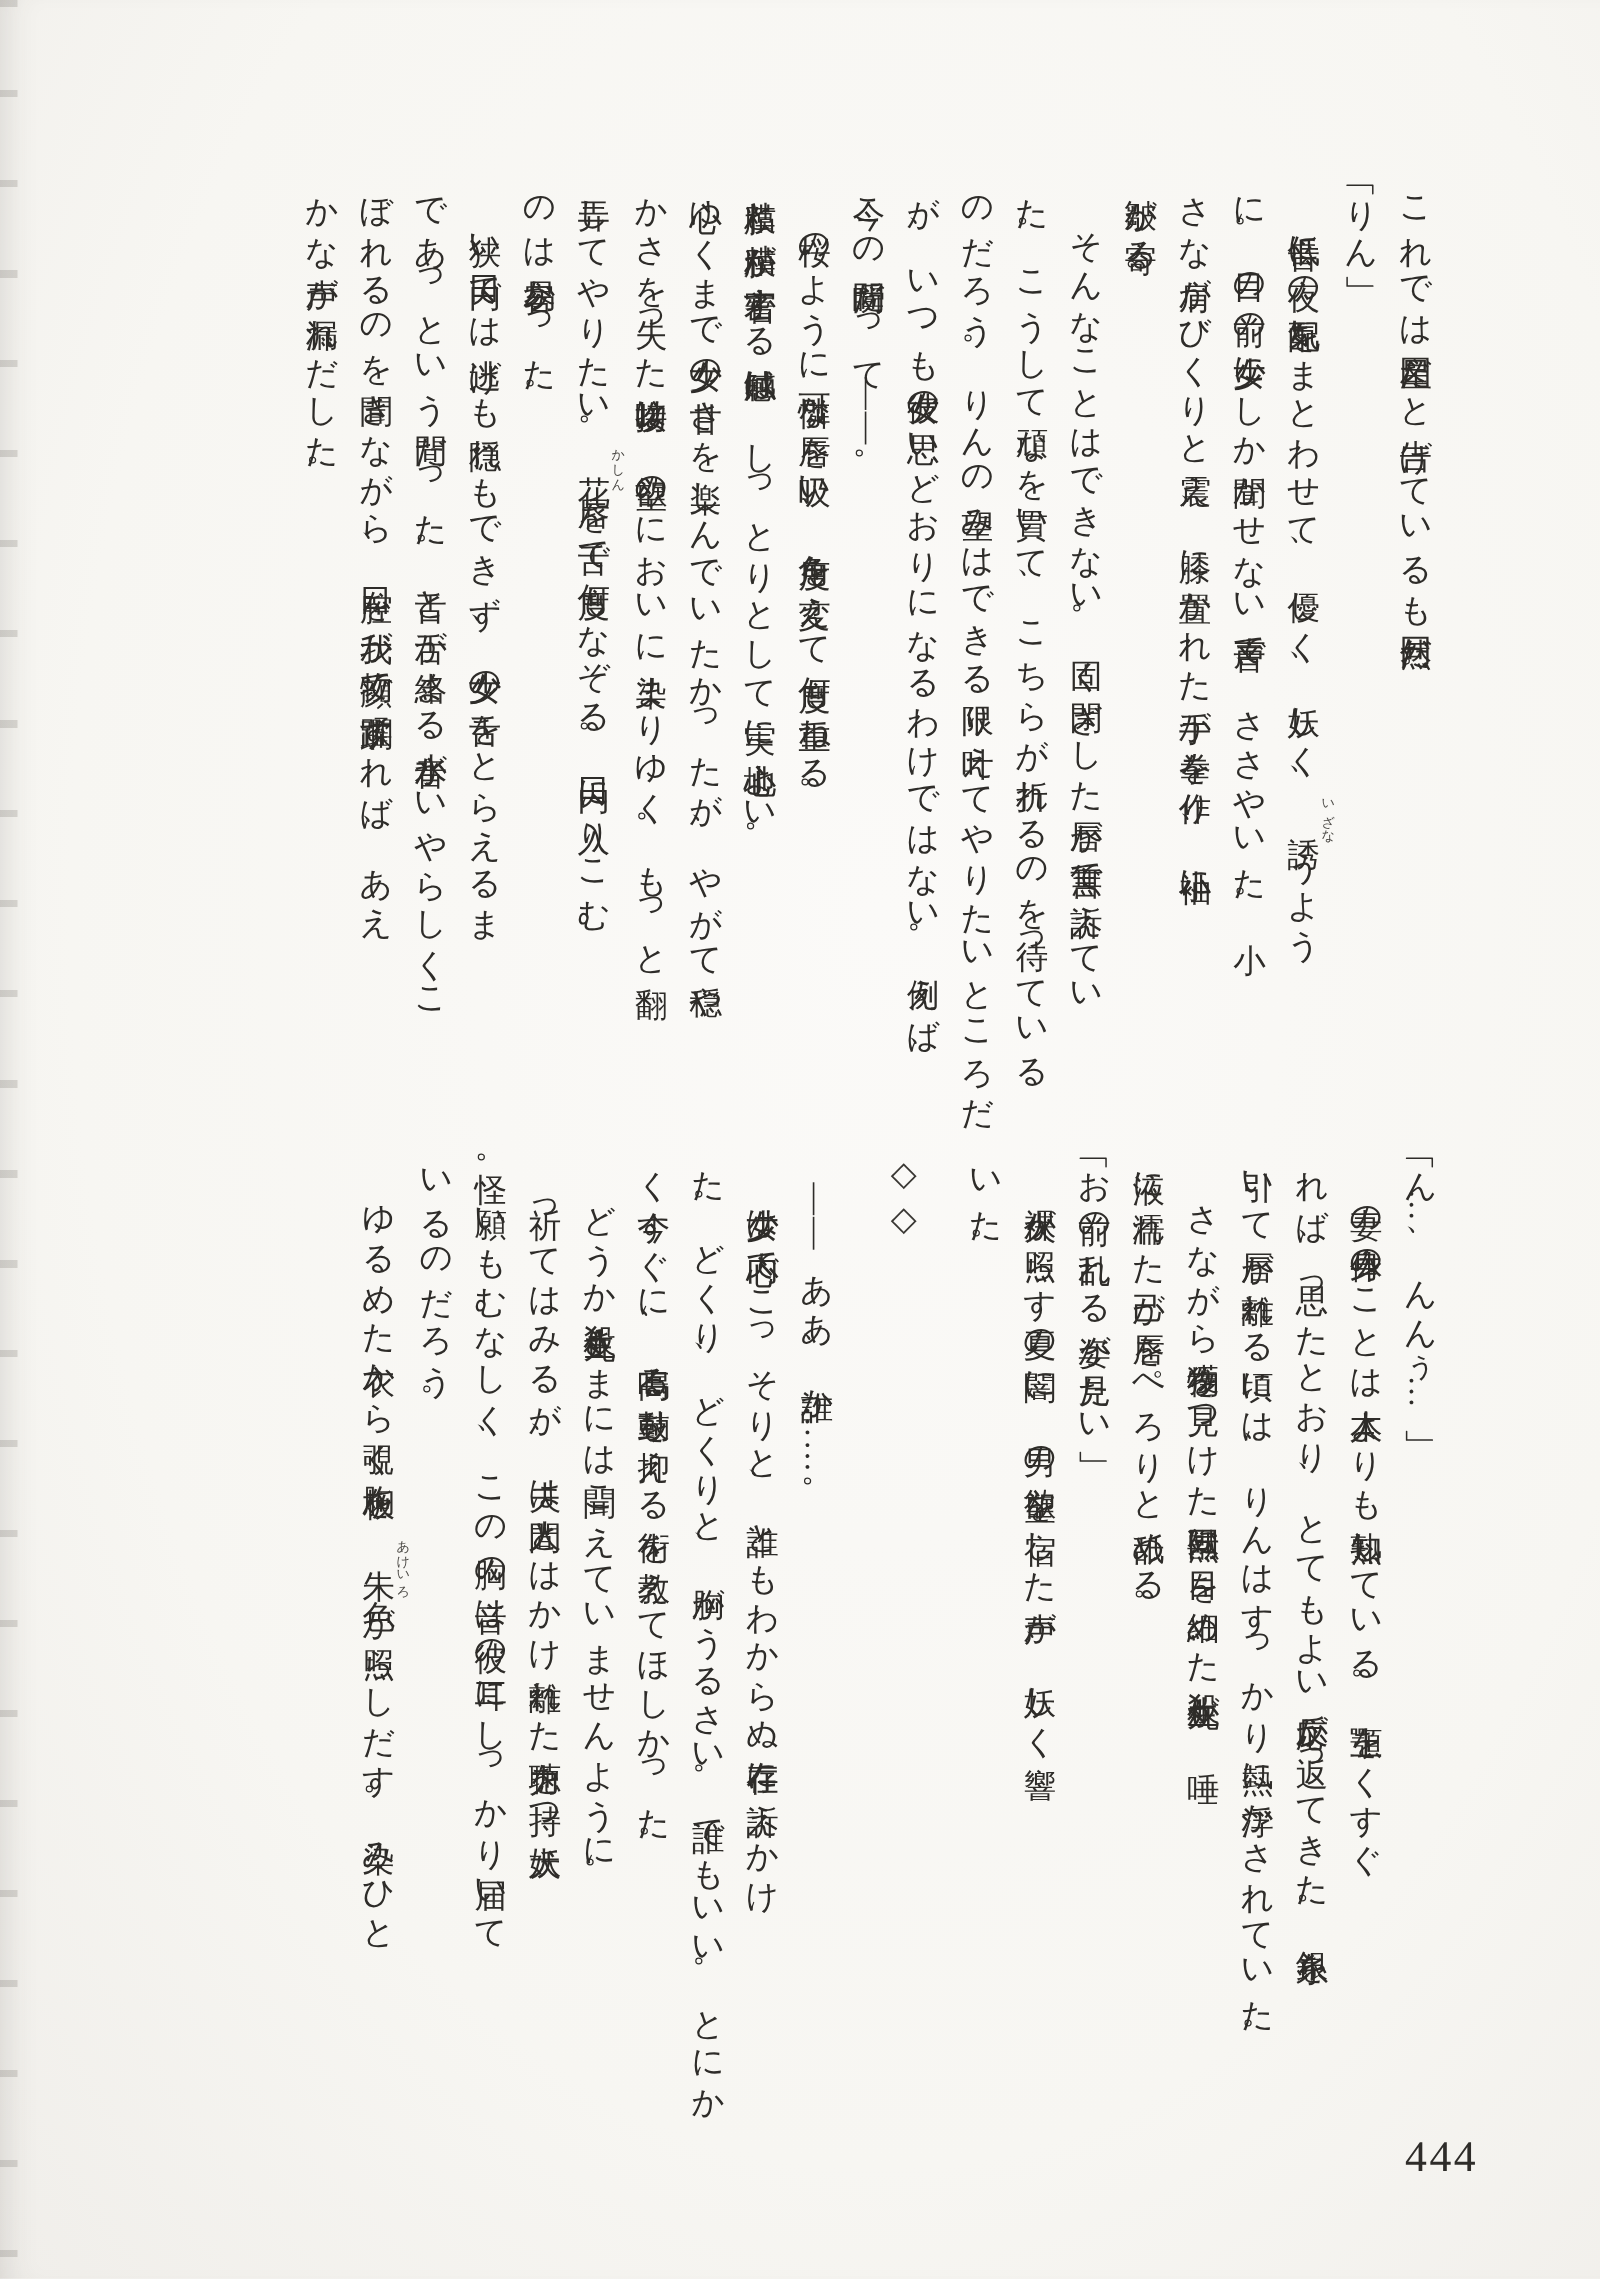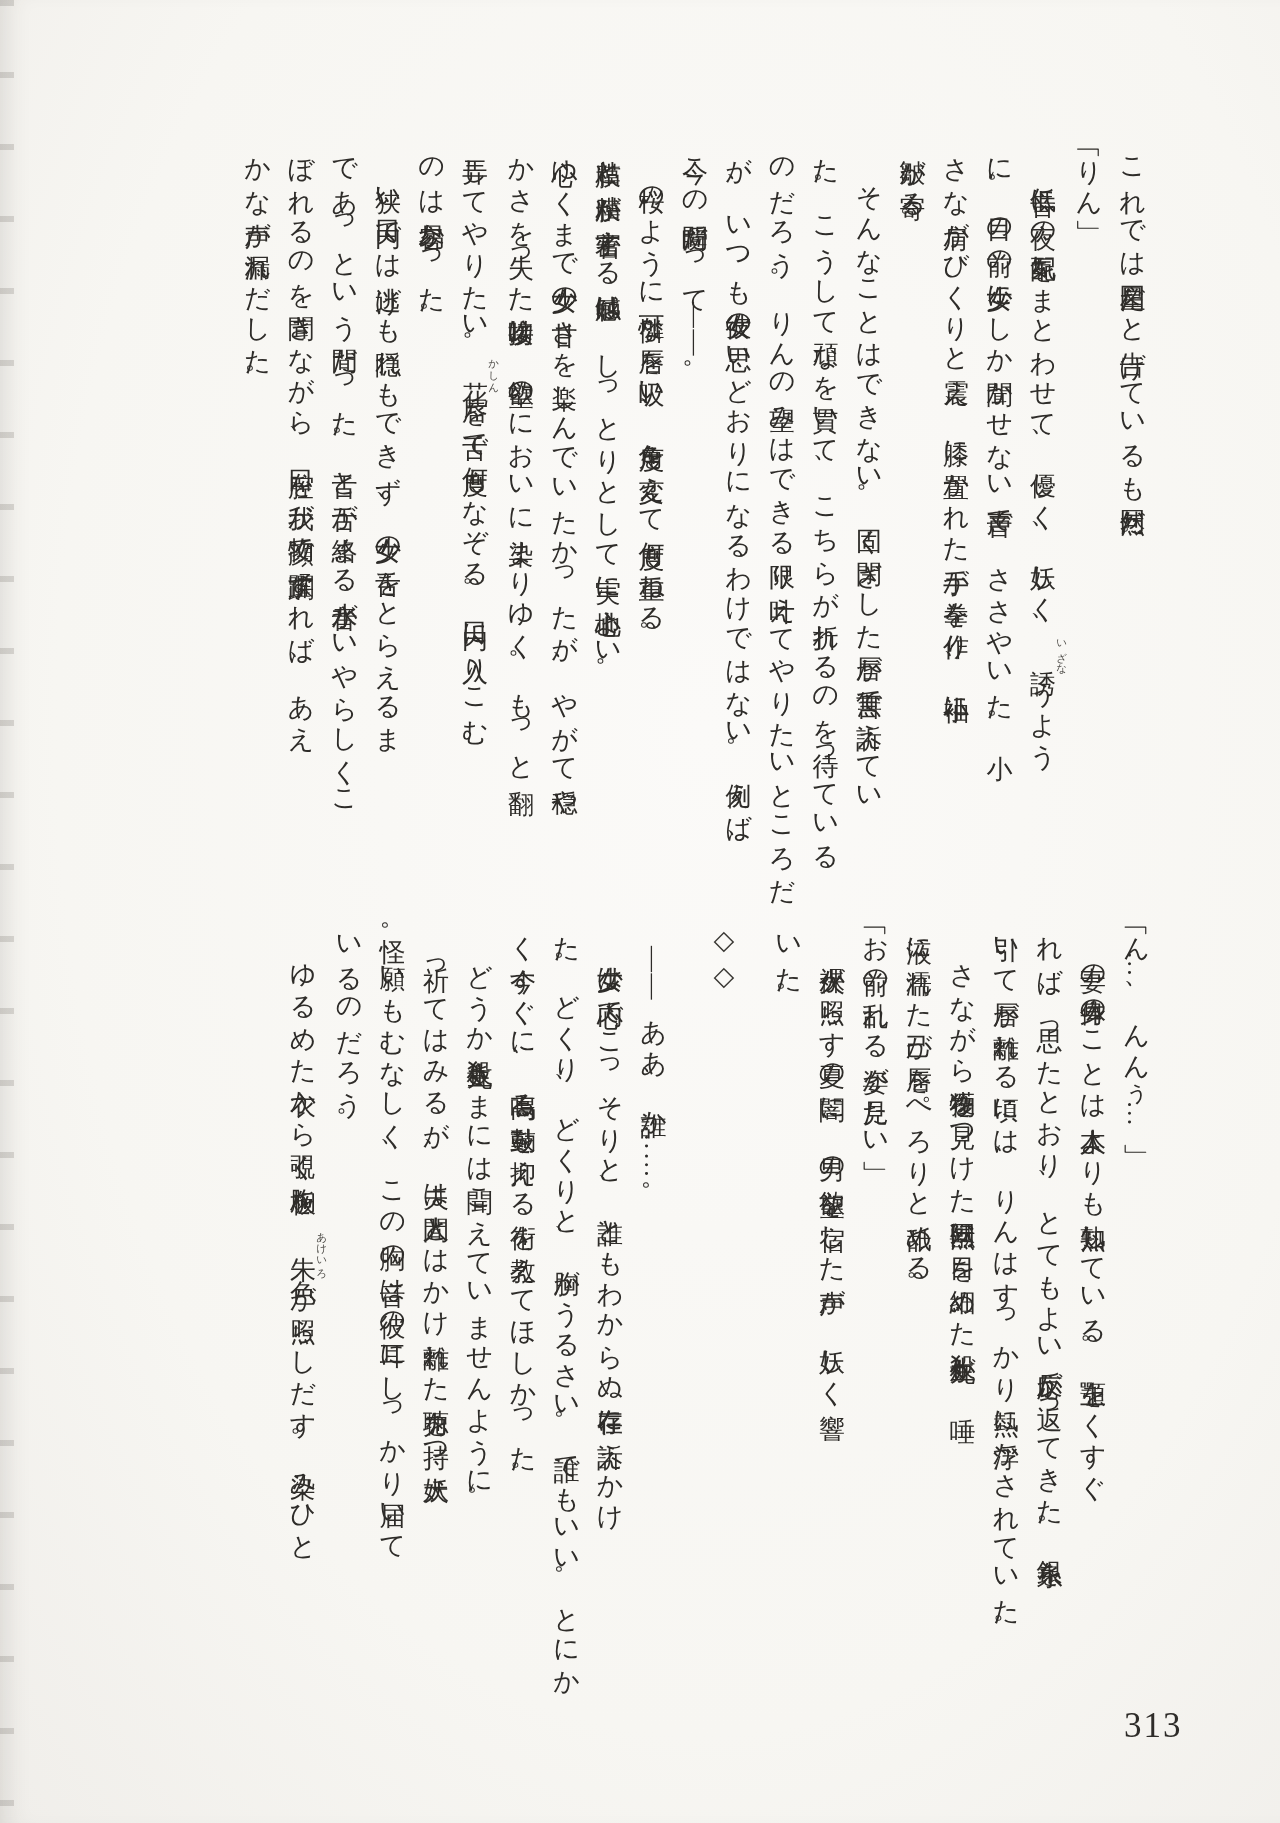--- a/index.html
+++ b/index.html
@@ -110,16 +110,16 @@
       <div class="tcol indent">少女は内心でこっそりと、誰ともわからぬ存在に訴えかけ</div>
       <div class="tcol">た。どくり、どくりと、胸がうるさい。誰でもいい。とにか</div>
       <div class="tcol">く今すぐに、高鳴る鼓動を抑える術を教えてほしかった。</div>
       <div class="tcol indent">どうか殺生丸さまには聞こえていませんように。</div>
       <div class="tcol indent">祈ってはみるが、夫は人間とはかけ離れた聴力を持つ犬妖</div>
       <div class="tcol">怪。願いもむなしく、この胸の音は彼の耳にしっかり届いて</div>
       <div class="tcol">いるのだろう。</div>
       <div class="tcol indent">ゆるめた衣から覗く胸板を、<ruby>朱色<rt>あけいろ</rt></ruby>が照らしだす。染みひと</div>
     </div>
 
-  <div class="page-number">313</div>
+  <div class="page-number">444</div>
 
   <div class="page-inner-shadow"></div>
 </div>
 
 </body></html>

